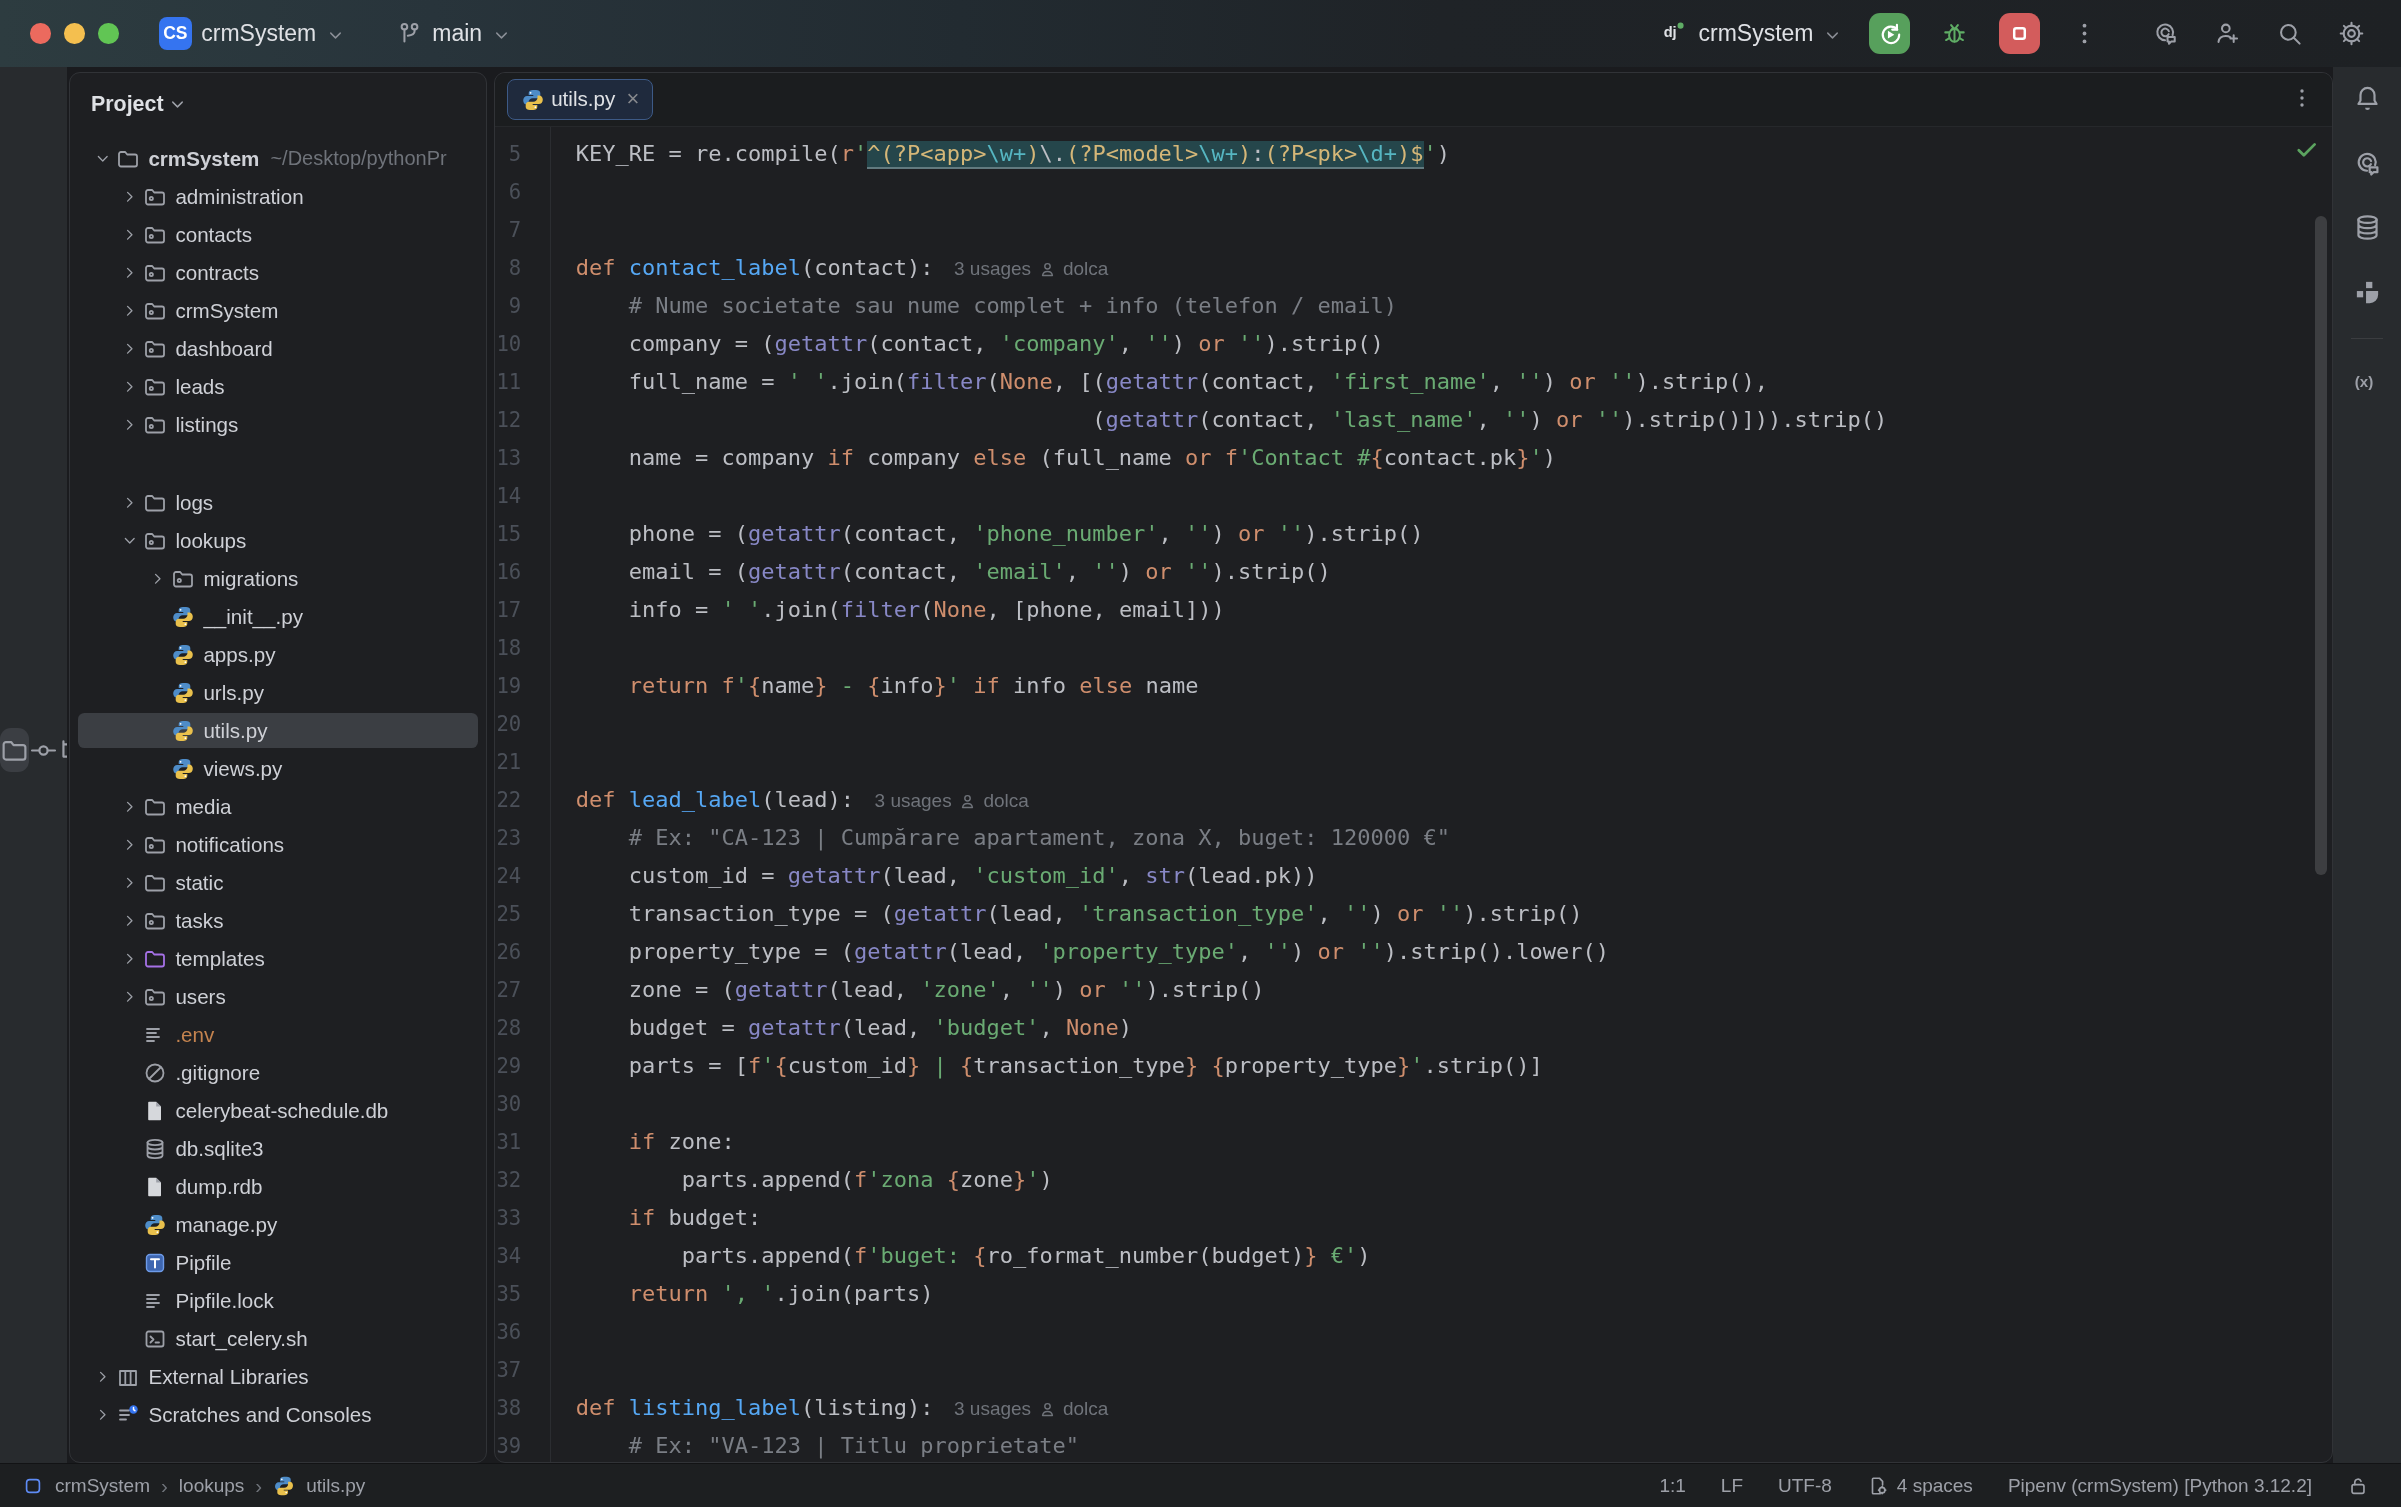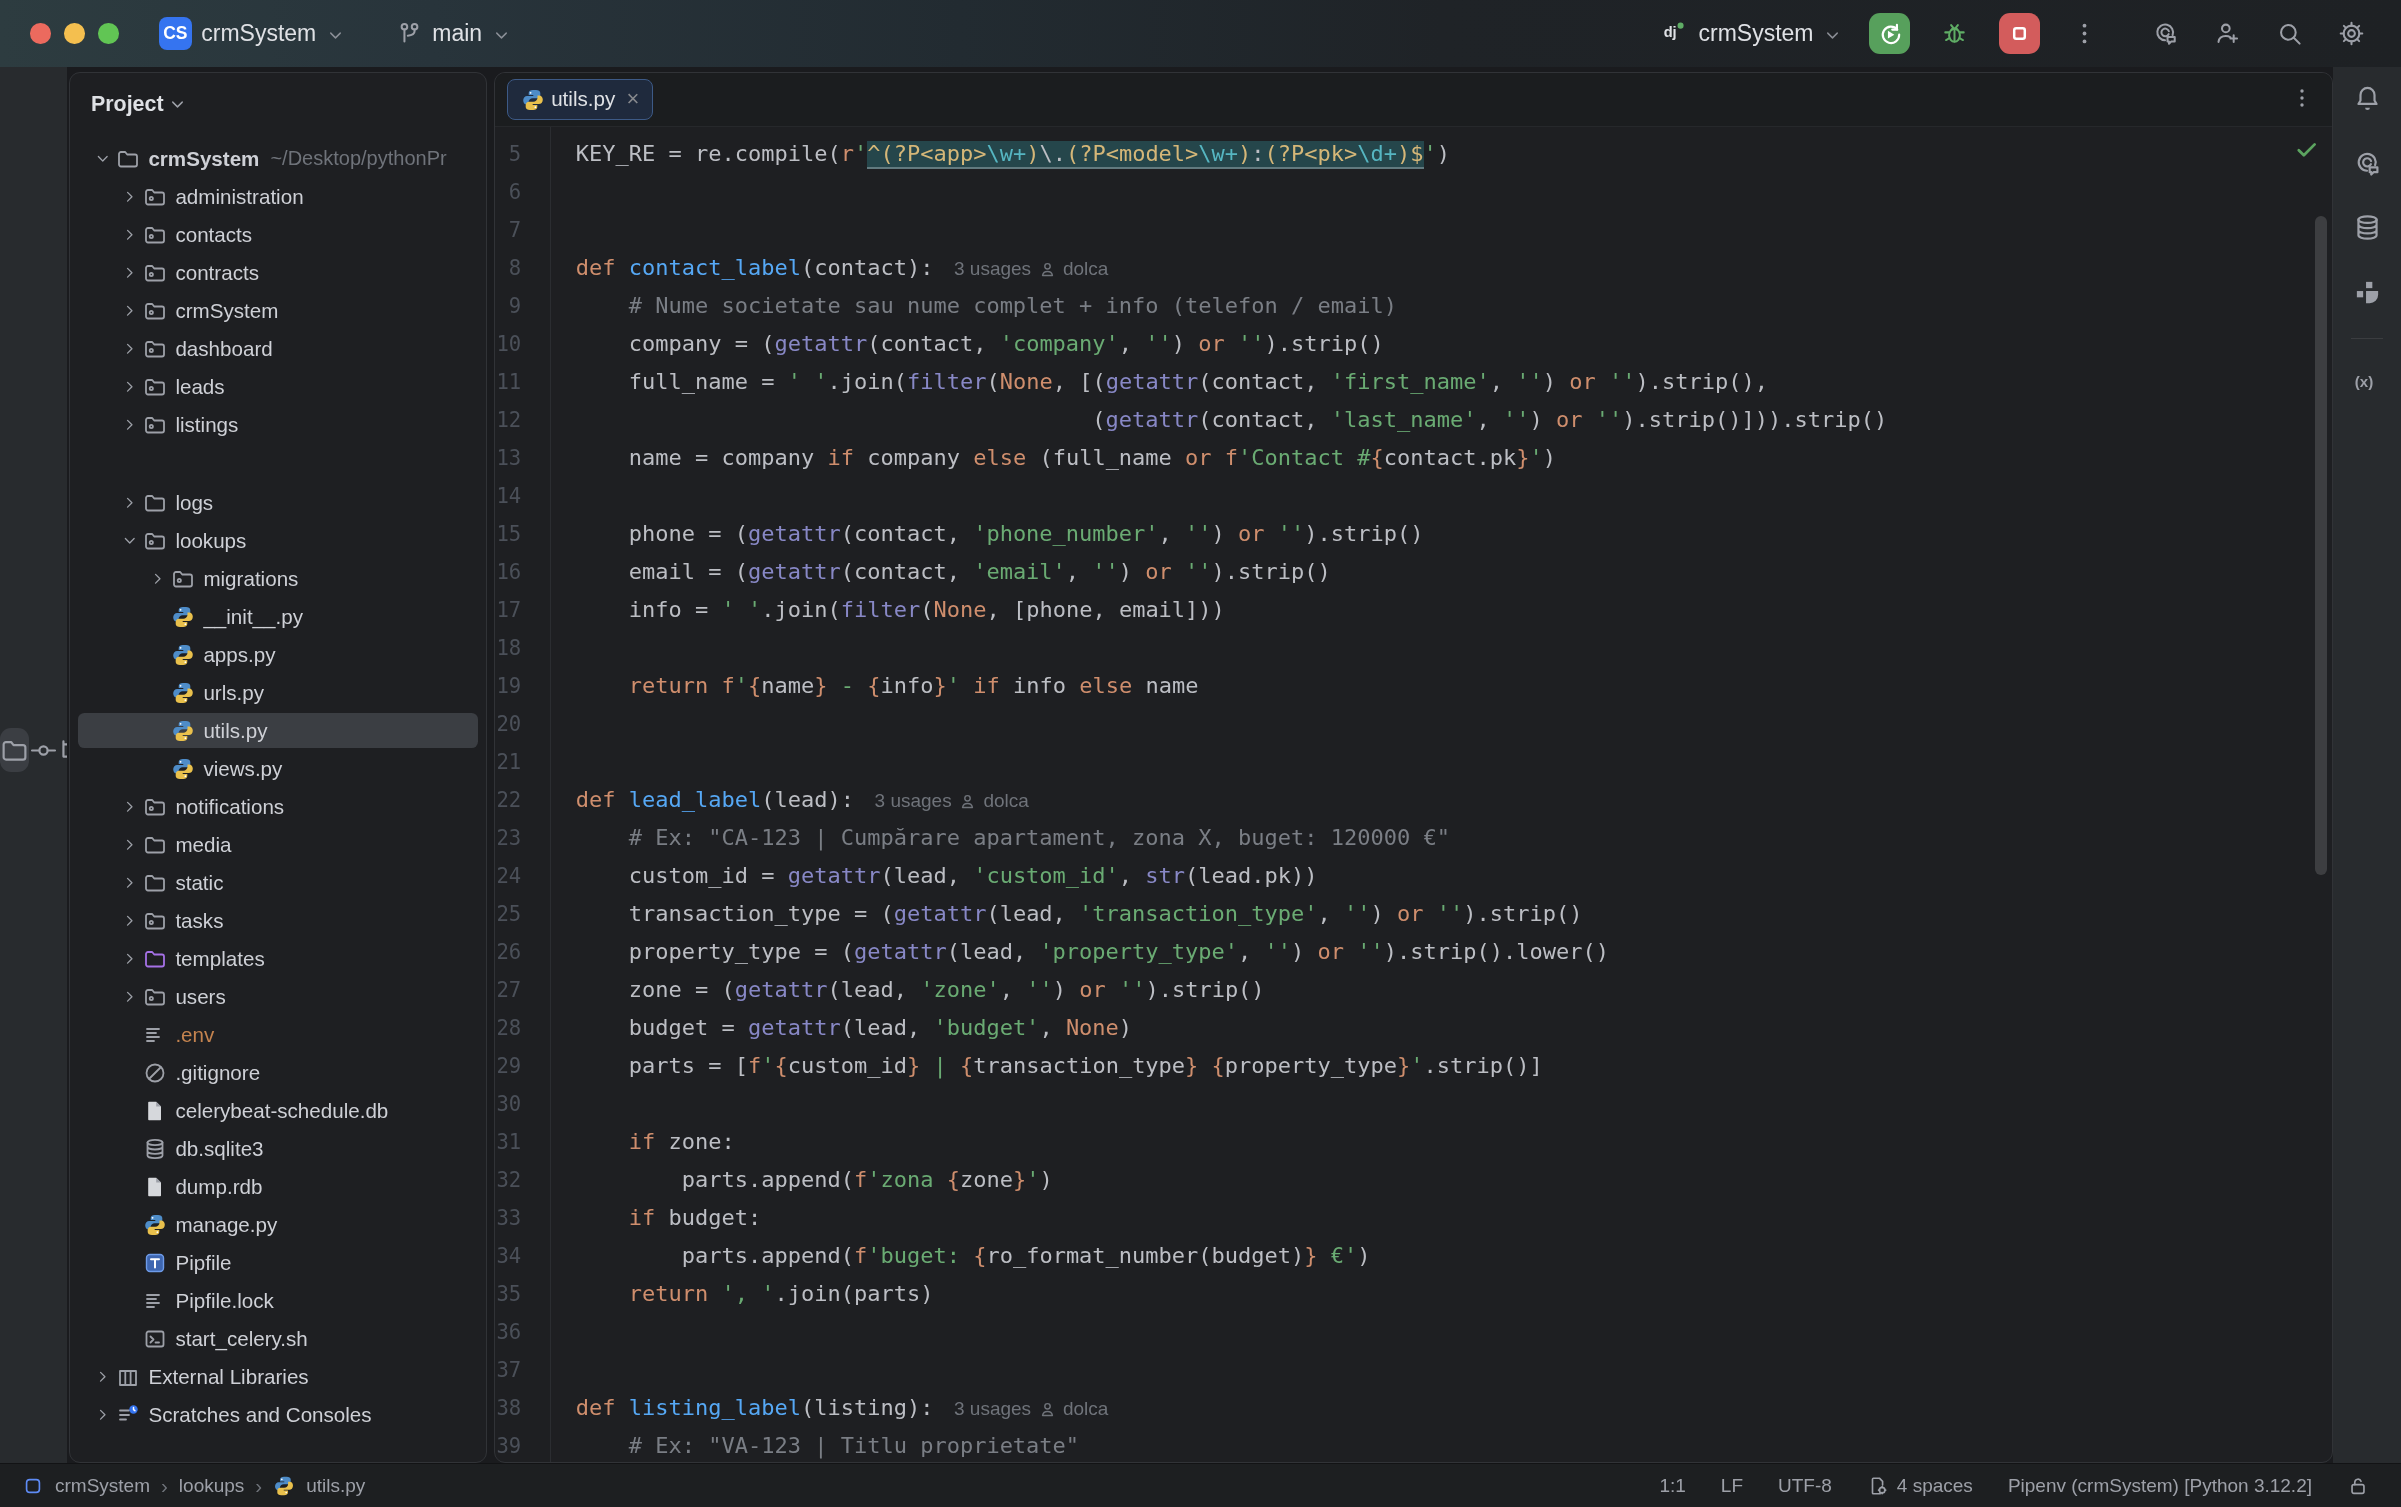--- a/index.html
+++ b/index.html
@@ -481,34 +481,34 @@
               <span class="t-label">views.py</span>
             </div>
             <div class="trow" style="padding-left: 46px;">
               <span class="t-chev">
                 <svg viewBox="0 0 24 24" fill="none" stroke="#9DA0A8" stroke-width="1.8" stroke-linecap="round" stroke-linejoin="round">
                   <path d="M9 6l6 6-6 6"></path>
                 </svg>
               </span>
               <span class="t-icon"><svg viewBox="0 0 24 24" fill="none" stroke="#9DA0A8" stroke-width="1.8" stroke-linecap="round" stroke-linejoin="round">
                   <path d="M3 8.5V7a2 2 0 0 1 2-2h4.2l2 2.5H19a2 2 0 0 1 2 2v8a2 2 0 0 1-2 2H5a2 2 0 0 1-2-2z"></path>
+                </svg></span>
+              <span class="t-label">media</span>
+            </div>
+            <div class="trow" style="padding-left: 46px;">
+              <span class="t-chev">
+                <svg viewBox="0 0 24 24" fill="none" stroke="#9DA0A8" stroke-width="1.8" stroke-linecap="round" stroke-linejoin="round">
+                  <path d="M9 6l6 6-6 6"></path>
+                </svg>
+              </span>
+              <span class="t-icon"><svg viewBox="0 0 24 24" fill="none" stroke="#9DA0A8" stroke-width="1.8" stroke-linecap="round" stroke-linejoin="round">
+                  <path d="M3 8.5V7a2 2 0 0 1 2-2h4.2l2 2.5H19a2 2 0 0 1 2 2v8a2 2 0 0 1-2 2H5a2 2 0 0 1-2-2z"></path>
                   <circle cx="8.3" cy="13.5" r="1.6"></circle>
                 </svg></span>
               <span class="t-label">notifications</span>
-            </div>
-            <div class="trow" style="padding-left: 46px;">
-              <span class="t-chev">
-                <svg viewBox="0 0 24 24" fill="none" stroke="#9DA0A8" stroke-width="1.8" stroke-linecap="round" stroke-linejoin="round">
-                  <path d="M9 6l6 6-6 6"></path>
-                </svg>
-              </span>
-              <span class="t-icon"><svg viewBox="0 0 24 24" fill="none" stroke="#9DA0A8" stroke-width="1.8" stroke-linecap="round" stroke-linejoin="round">
-                  <path d="M3 8.5V7a2 2 0 0 1 2-2h4.2l2 2.5H19a2 2 0 0 1 2 2v8a2 2 0 0 1-2 2H5a2 2 0 0 1-2-2z"></path>
-                </svg></span>
-              <span class="t-label">media</span>
             </div>
             <div class="trow" style="padding-left: 46px;">
               <span class="t-chev">
                 <svg viewBox="0 0 24 24" fill="none" stroke="#9DA0A8" stroke-width="1.8" stroke-linecap="round" stroke-linejoin="round">
                   <path d="M9 6l6 6-6 6"></path>
                 </svg>
               </span>
               <span class="t-icon"><svg viewBox="0 0 24 24" fill="none" stroke="#9DA0A8" stroke-width="1.8" stroke-linecap="round" stroke-linejoin="round">
                   <path d="M3 8.5V7a2 2 0 0 1 2-2h4.2l2 2.5H19a2 2 0 0 1 2 2v8a2 2 0 0 1-2 2H5a2 2 0 0 1-2-2z"></path>
                 </svg></span>

